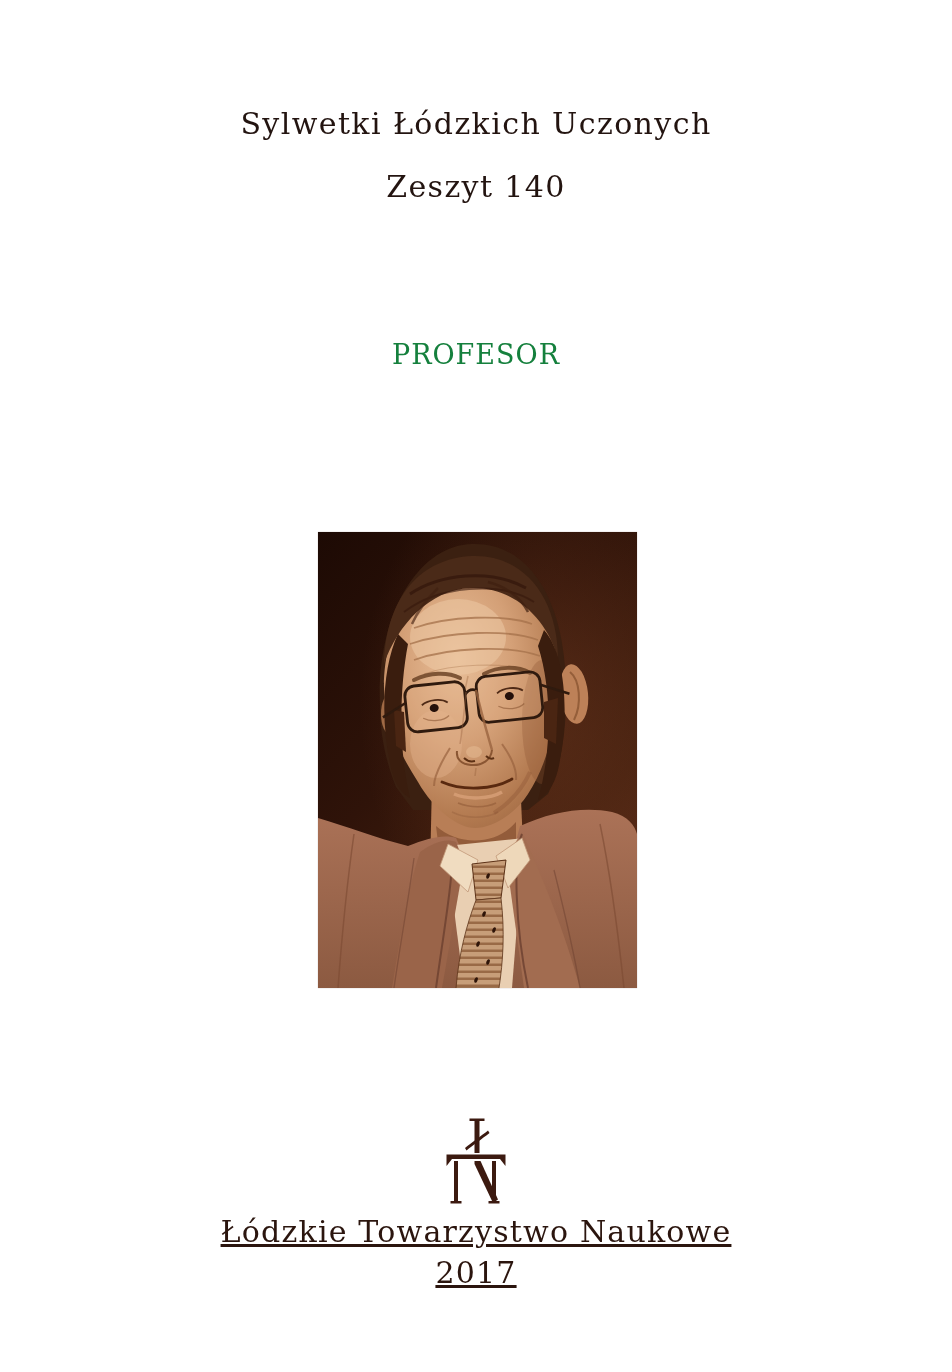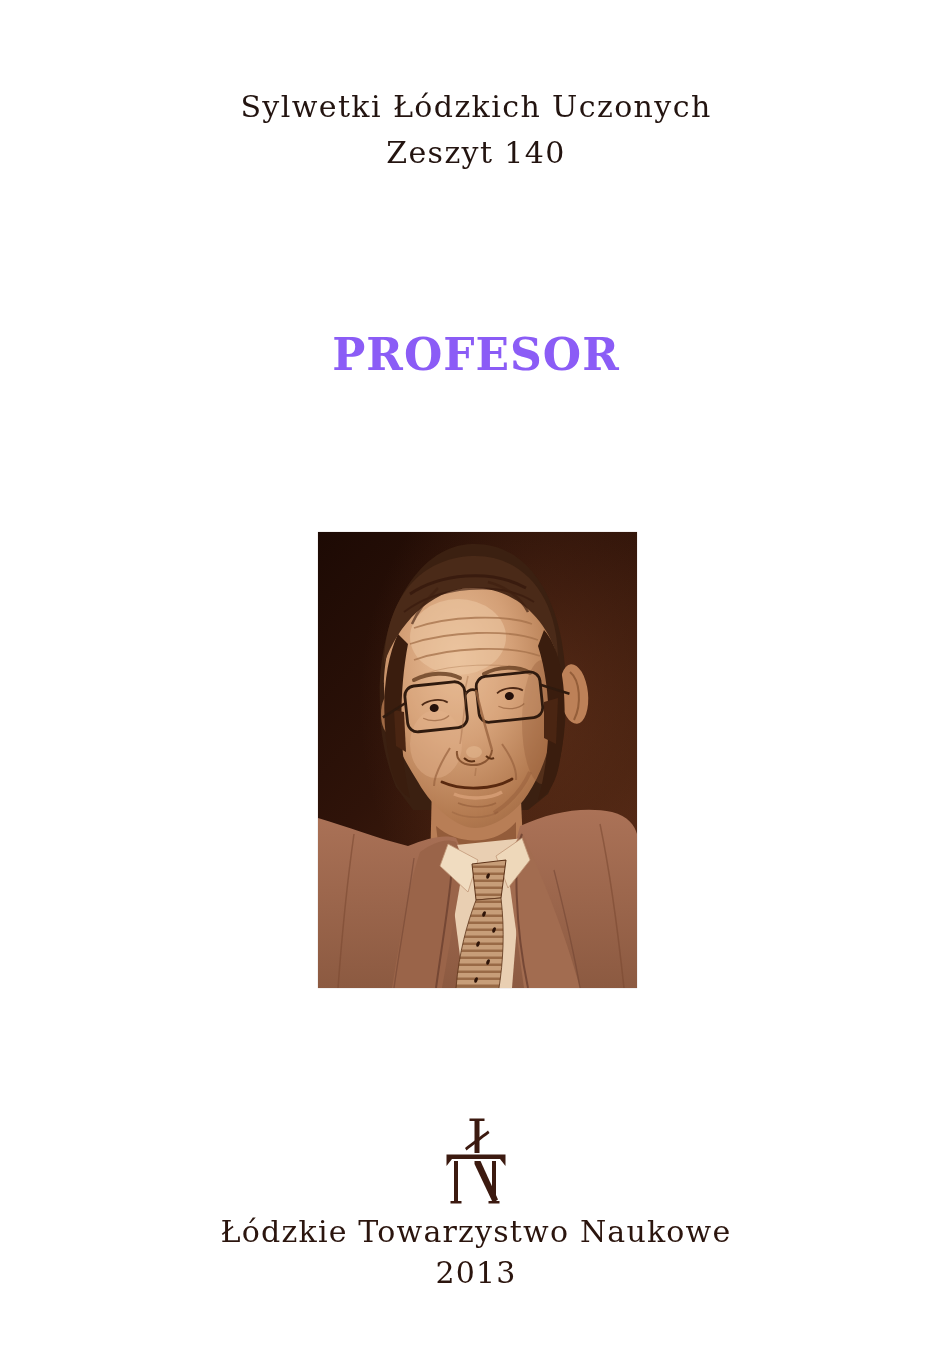--- a/index.html
+++ b/index.html
@@ -8,40 +8,40 @@
     background:#ffffff;
     position:relative;
     font-family:"DejaVu Serif","Liberation Serif",serif;
     color:#241510;
     overflow:hidden;
   }
   .abs{position:absolute;left:0;width:100%;text-align:center;}
 
   
   .series-block{top:84px;font-size:30px;line-height:46px;letter-spacing:1.4px;color:#231410;}
-  .series-line{display:block;}
-
-  
-  .title-block{top:331px;font-size:44px;font-weight:700;line-height:48px;letter-spacing:1px;color:#8b5cf6;}
+  .series-line{display:block;margin-top:17px;}
+
+  
+  .title-block{top:331px;font-size:27px;font-weight:400;line-height:48px;letter-spacing:1px;color:#15803d;}
   .title-line{display:block;}
 
   
   .photo-frame{
     position:absolute;left:318px;top:532px;width:319px;height:456px;
     box-shadow:0 0 1px rgba(60,30,20,.35);
   }
   .photo-frame svg{display:block;width:100%;height:100%;}
 
   
   .logo-box{position:absolute;left:446px;top:1116px;width:60px;height:90px;}
   .logo-box svg{display:block;width:100%;height:100%;}
 
   
   .footer-block{top:1211px;font-size:30px;line-height:41px;letter-spacing:1.2px;color:#2b150e;}
-  .footer-line{display:block;}
+  .footer-line{display:block;text-decoration:underline;}
 </style>
 </head>
 <body>
 
 <div class="abs series-block">
   <span class="series-line">Sylwetki Łódzkich Uczonych</span>
   <span class="series-line">Zeszyt 140</span>
 </div>
 
 <div class="abs title-block">
@@ -217,14 +217,14 @@
       <rect x="46" y="44" width="4" height="40"></rect>
       <path d="M42.5,84 L53.5,84 L53.5,86.5 L42.5,86.5 Z"></path>
 
       <path d="M28.5,44 L34.5,44 L52,82.5 L47,86 L28.5,47 Z"></path>
     </g>
   </svg>
 </div>
 
 <div class="abs footer-block">
   <span class="footer-line">Łódzkie Towarzystwo Naukowe</span>
-  <span class="footer-line">2013</span>
+  <span class="footer-line">2017</span>
 </div>
 
 </body></html>

